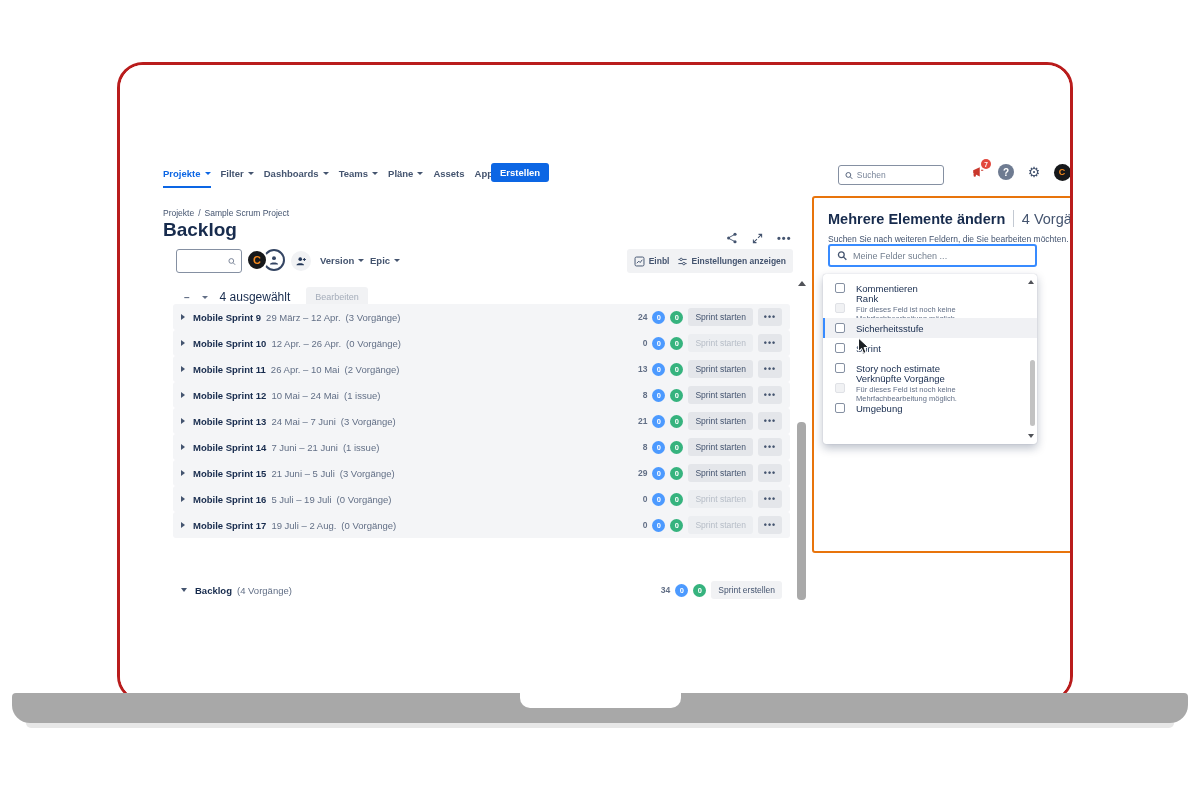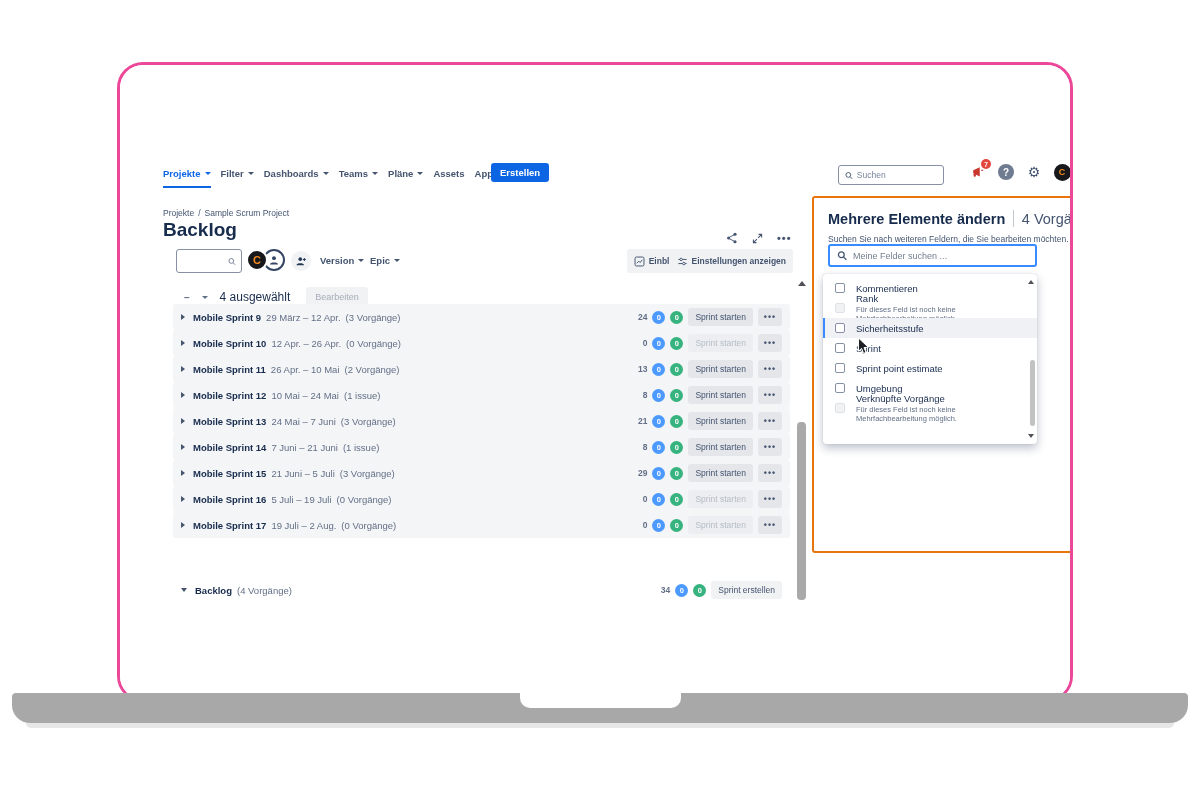--- a/index.html
+++ b/index.html
@@ -1,21 +1,21 @@
 <!DOCTYPE html>
 <html><head>
 <meta charset="utf-8">
 <style>
   * { margin:0; padding:0; box-sizing:border-box; }
   html,body { width:1200px; height:790px; background:#fff; font-family:"Liberation Sans", sans-serif; overflow:hidden; }
   .stage { position:relative; width:1200px; height:790px; background:#fff; }
 
   
   .screen { position:absolute; left:117px; top:62px; width:956px; height:640px;
-            border:3px solid #ec4899; border-radius:26px; background:#fff; overflow:hidden; }
+            border:3px solid #b91c1c; border-radius:26px; background:#fff; overflow:hidden; }
   .screen-inner { position:relative; width:950px; height:634px; background:#fff; }
   .base { position:absolute; left:12px; top:693px; width:1176px; height:30px; background:#a8a8a8;
           border-radius:4px 4px 18px 18px; }
   .base-notch { position:absolute; left:520px; top:693px; width:161px; height:15px; background:#fff;
                 border-radius:0 0 10px 10px; }
   .base-shadow { position:absolute; left:26px; top:723px; width:1148px; height:5px; background:#e7e7e7;
                  border-radius:0 0 10px 10px; }
 
   
   .navbar { position:absolute; left:43px; top:103px; display:flex; align-items:center; gap:10px; }
@@ -486,38 +486,38 @@
             <span class="cb"></span>
             <span class="field-text">
               <span class="field-label" style="display:block;">Sprint</span>
 
             </span>
           </div>
 
           <div class="field-item">
             <span class="cb"></span>
             <span class="field-text">
-              <span class="field-label" style="display:block;">Sprint point estimate</span>
-
-            </span>
-          </div>
-
-          <div class="field-item">
-            <span class="cb"></span>
-            <span class="field-text">
-              <span class="field-label" style="display:block;">Umgebung</span>
+              <span class="field-label" style="display:block;">Story noch estimate</span>
 
             </span>
           </div>
 
           <div class="field-item">
             <span class="cb cb-disabled"></span>
             <span class="field-text has-note">
               <span class="field-label" style="display:block;">Verknüpfte Vorgänge</span>
               <span class="field-note" style="display:block;">Für dieses Feld ist noch keine Mehrfachbearbeitung möglich.</span>
+            </span>
+          </div>
+
+          <div class="field-item">
+            <span class="cb"></span>
+            <span class="field-text">
+              <span class="field-label" style="display:block;">Umgebung</span>
+
             </span>
           </div>
         </div>
       <i class="dd-scroll-up" style="position:absolute; left:908px; top:215px; z-index:6;"></i>
       <i class="dd-scroll-dn" style="position:absolute; left:908px; top:369px; z-index:6;"></i>
       <div class="dd-thumb" style="position:absolute; left:910px; top:295px; z-index:6;"></div>
 
       <div class="sections">
 
           <div class="section">

